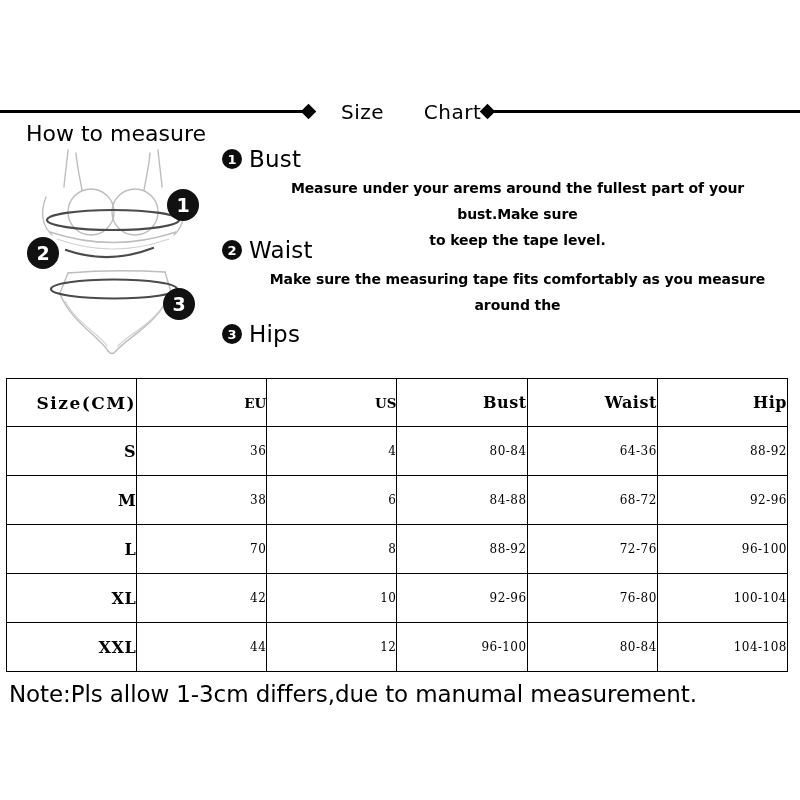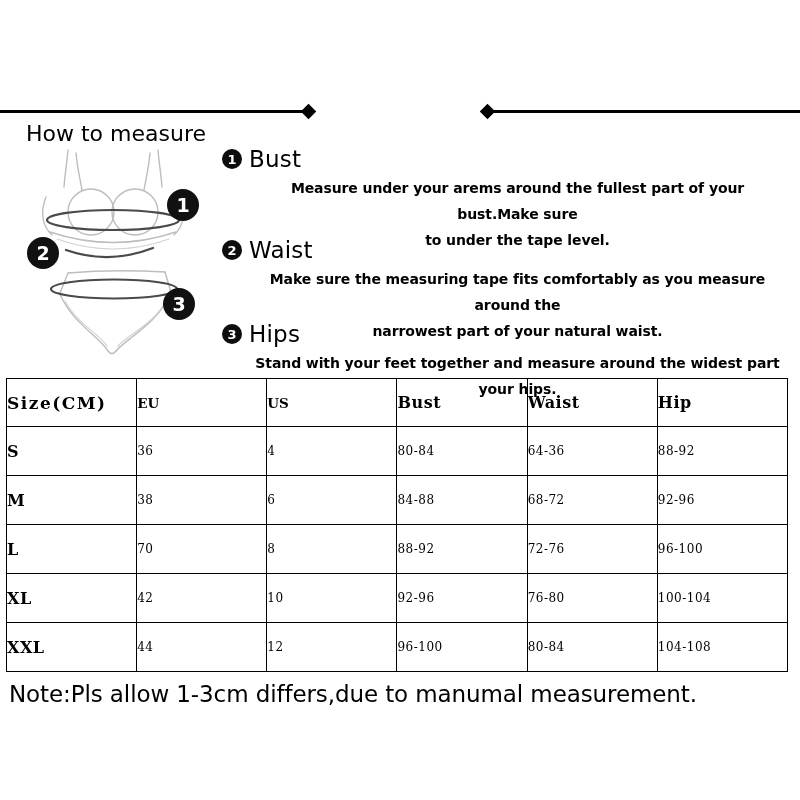--- a/index.html
+++ b/index.html
@@ -24,21 +24,21 @@
   .step1{top:146px;} .step2{top:237px;} .step3{top:321px;}
   .step-head{display:flex;align-items:center;gap:7px;}
   .badge{width:20px;height:20px;border-radius:50%;background:#0d0d0d;color:#fff;
          font-size:13px;font-weight:bold;display:flex;align-items:center;justify-content:center;flex:0 0 20px;}
   .step-title{font-size:23px;font-weight:400;letter-spacing:.2px;}
   .step-body{margin:3px 0 0 26px;font-size:14px;font-weight:bold;line-height:26px;letter-spacing:-.1px;text-align:center;}
 
   
   table.size-table{position:absolute;left:6px;top:378px;width:782px;border-collapse:collapse;
         table-layout:fixed;font-family:"DejaVu Serif","Liberation Serif",serif;}
-  .size-table th,.size-table td{border:1px solid #000;text-align:left;vertical-align:middle;padding:0;}
+  .size-table th,.size-table td{border:1px solid #000;text-align:right;vertical-align:middle;padding:0;}
   .size-table thead tr{height:48px;}
   .size-table tbody tr{height:49px;}
   .size-table thead th{font-weight:600;}
   .size-table thead th:nth-child(1){font-size:17px;letter-spacing:1.5px;}
   .size-table thead th:nth-child(2),.size-table thead th:nth-child(3){font-size:13.5px;}
   .size-table thead th:nth-child(n+4){font-size:16px;letter-spacing:.5px;}
   .size-table tbody td{font-size:12px;font-weight:400;letter-spacing:.5px;}
   .size-table tbody td:first-child{font-size:16px;font-weight:600;}
 
   .note{position:absolute;left:9px;top:681px;font-size:23px;font-weight:400;letter-spacing:-.1px;}
@@ -50,20 +50,21 @@
   .fig-badge{fill:#111;}
   .fig-num{fill:#fff;font-family:"DejaVu Sans",sans-serif;font-size:19px;font-weight:bold;text-anchor:middle;}
 </style>
 </head>
 <body>
 
 <div class="page">
 
   <div class="rule rule-left"></div>
   <div class="diamond diamond-left"></div>
+  <div class="title">Size  Chart</div>
   <div class="diamond diamond-right"></div>
   <div class="rule rule-right"></div>
 
   <div class="howto-heading">How to measure</div>
 
   <svg class="figure" width="205" height="228" viewBox="0 0 205 228" xmlns="http://www.w3.org/2000/svg">
 
     <path class="garment" d="M52 8 C51 20 49 32 48 45"></path>
     <path class="garment" d="M60 11 C61 24 64 37 66 48"></path>
     <path class="garment" d="M142 8 C143 20 145 32 146 45"></path>
@@ -107,42 +108,38 @@
     </g>
   </svg>
 
   <div class="step step1">
     <div class="step-head">
       <span class="badge">1</span>
       <span class="step-title">Bust</span>
     </div>
     <div class="step-body">
       <div>Measure under your arems around the fullest part of your bust.Make sure</div>
-      <div>to under the tape level.</div>
+      <div>to keep the tape level.</div>
     </div>
   </div>
 
   <div class="step step2">
     <div class="step-head">
       <span class="badge">2</span>
       <span class="step-title">Waist</span>
     </div>
     <div class="step-body">
       <div>Make sure the measuring tape fits comfortably as you measure around the</div>
-      <div>narrowest part of your natural waist.</div>
     </div>
   </div>
 
   <div class="step step3">
     <div class="step-head">
       <span class="badge">3</span>
       <span class="step-title">Hips</span>
-    </div>
-    <div class="step-body">
-      <div>Stand with your feet together and measure around the widest part your hips.</div>
     </div>
   </div>
 
   <table class="size-table">
     <thead>
       <tr>
           <th>Size(CM)</th>
           <th>EU</th>
           <th>US</th>
           <th>Bust</th>

